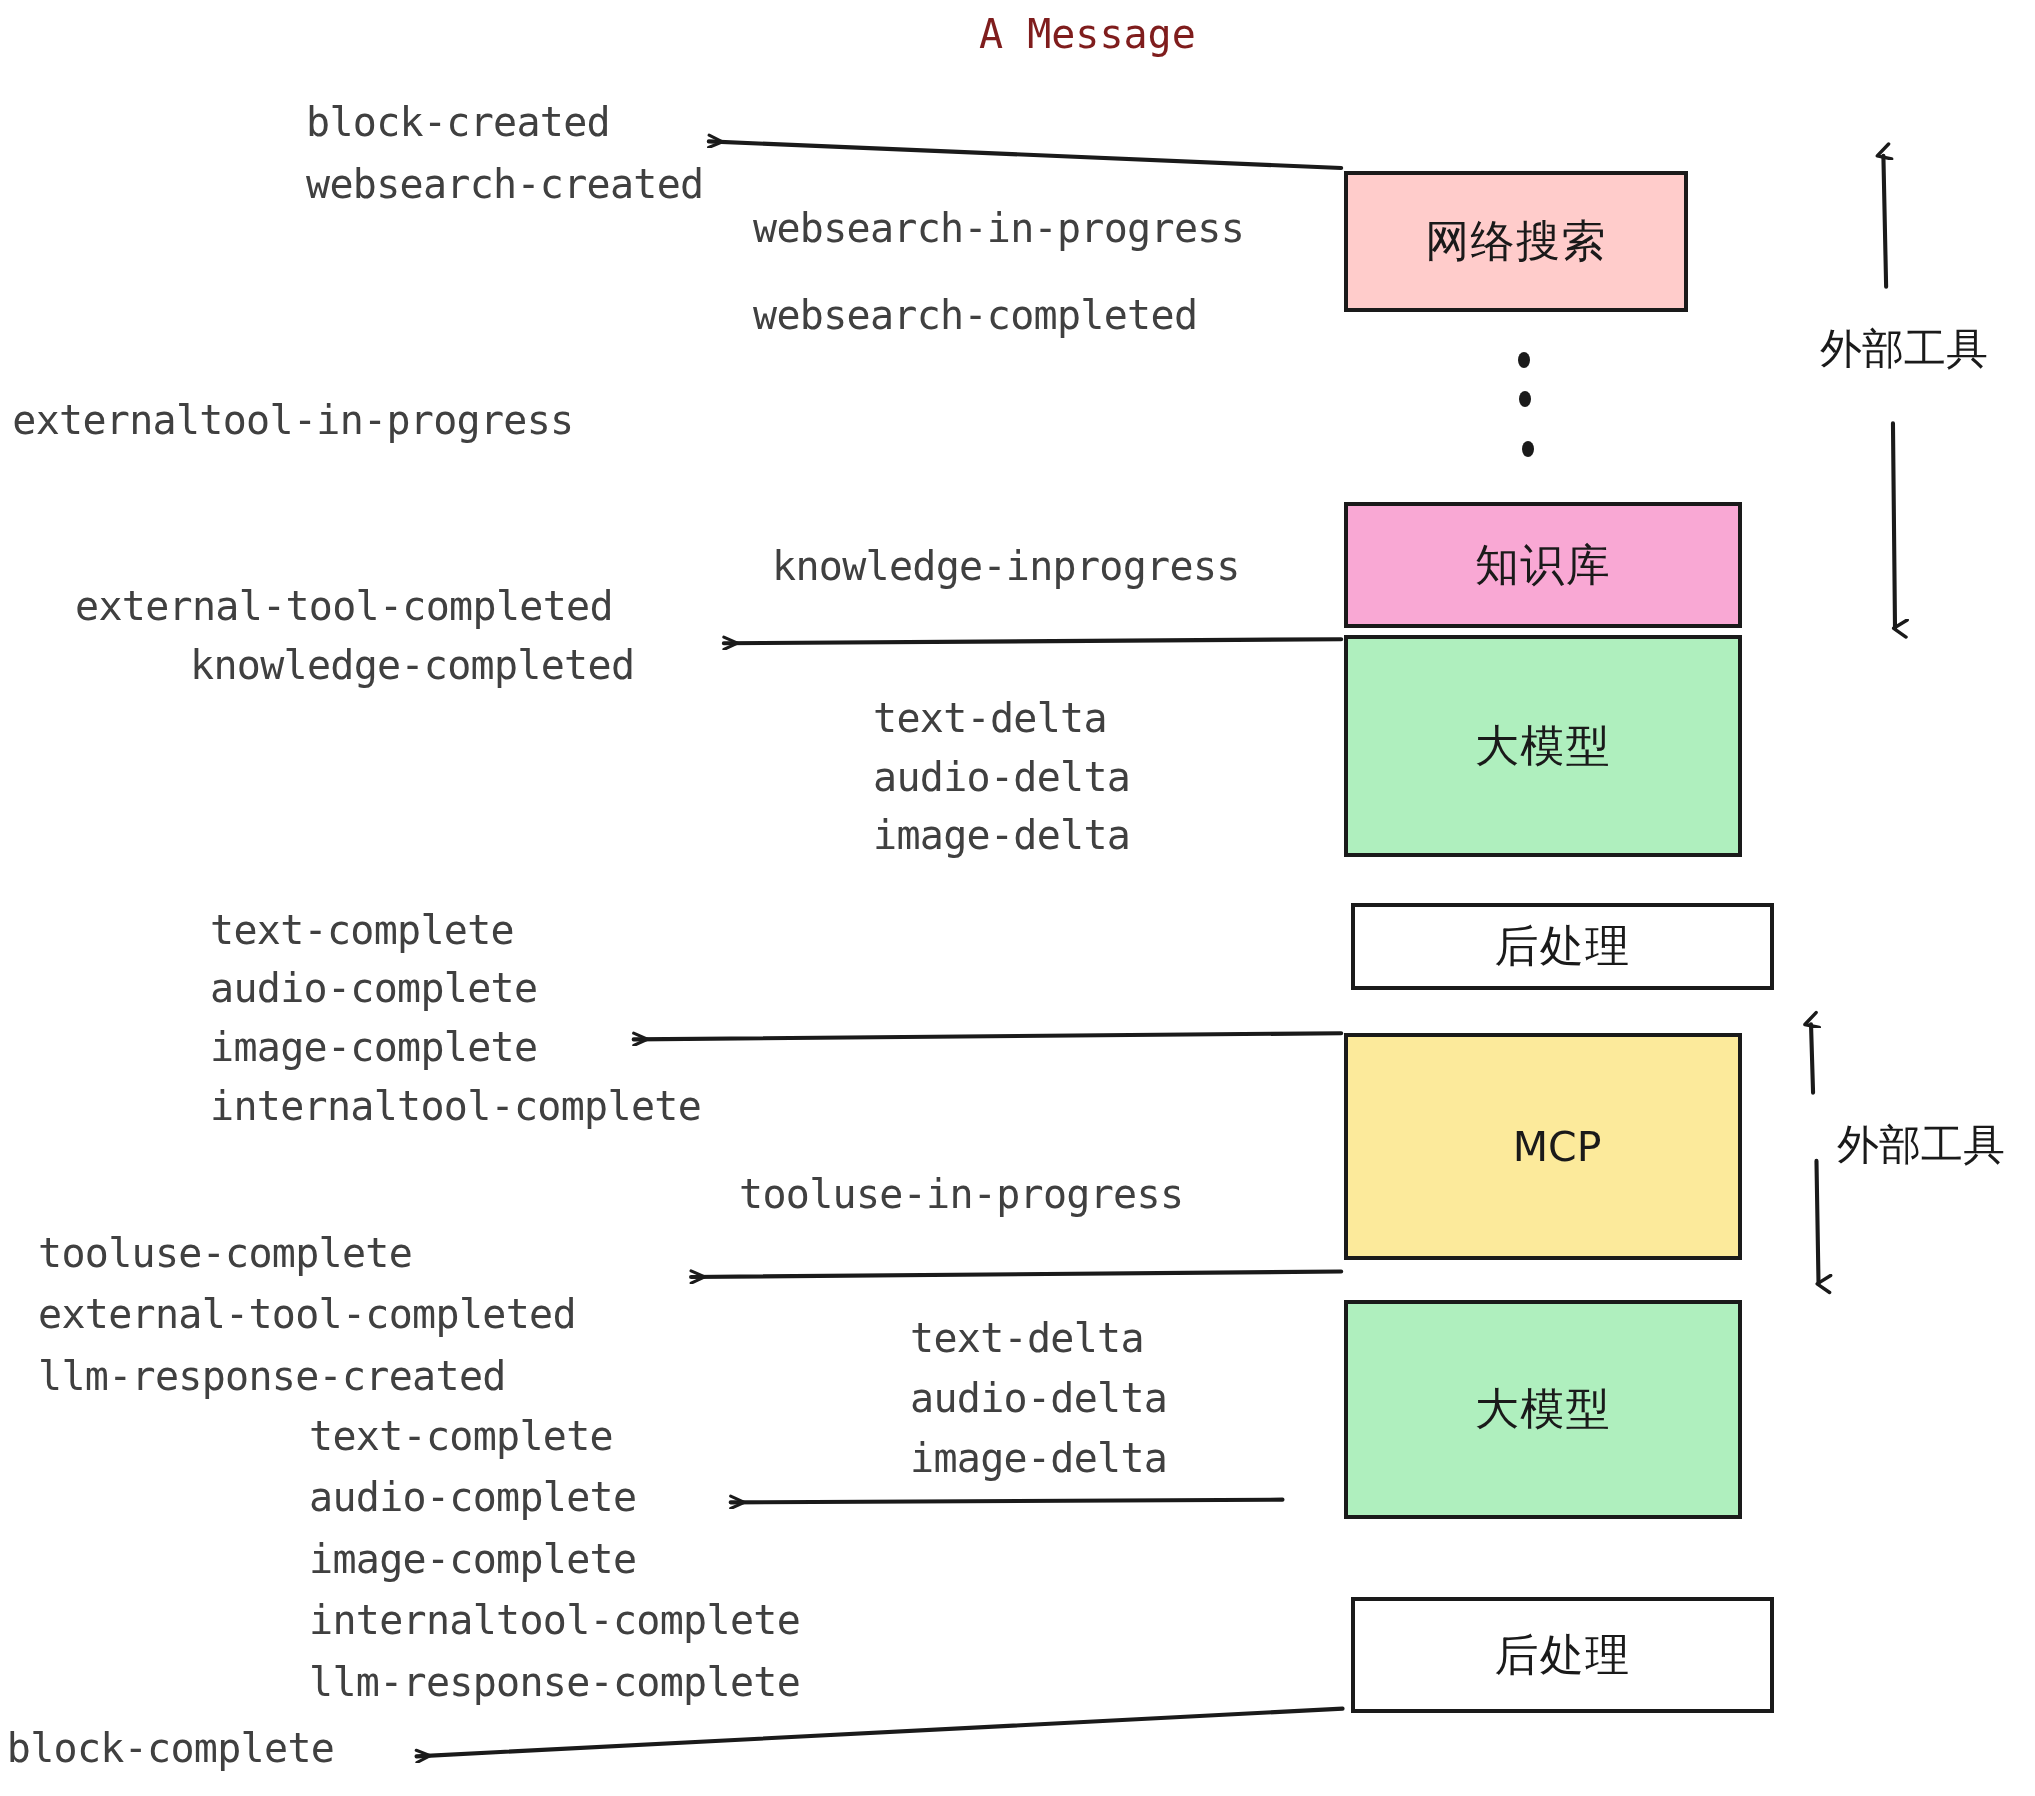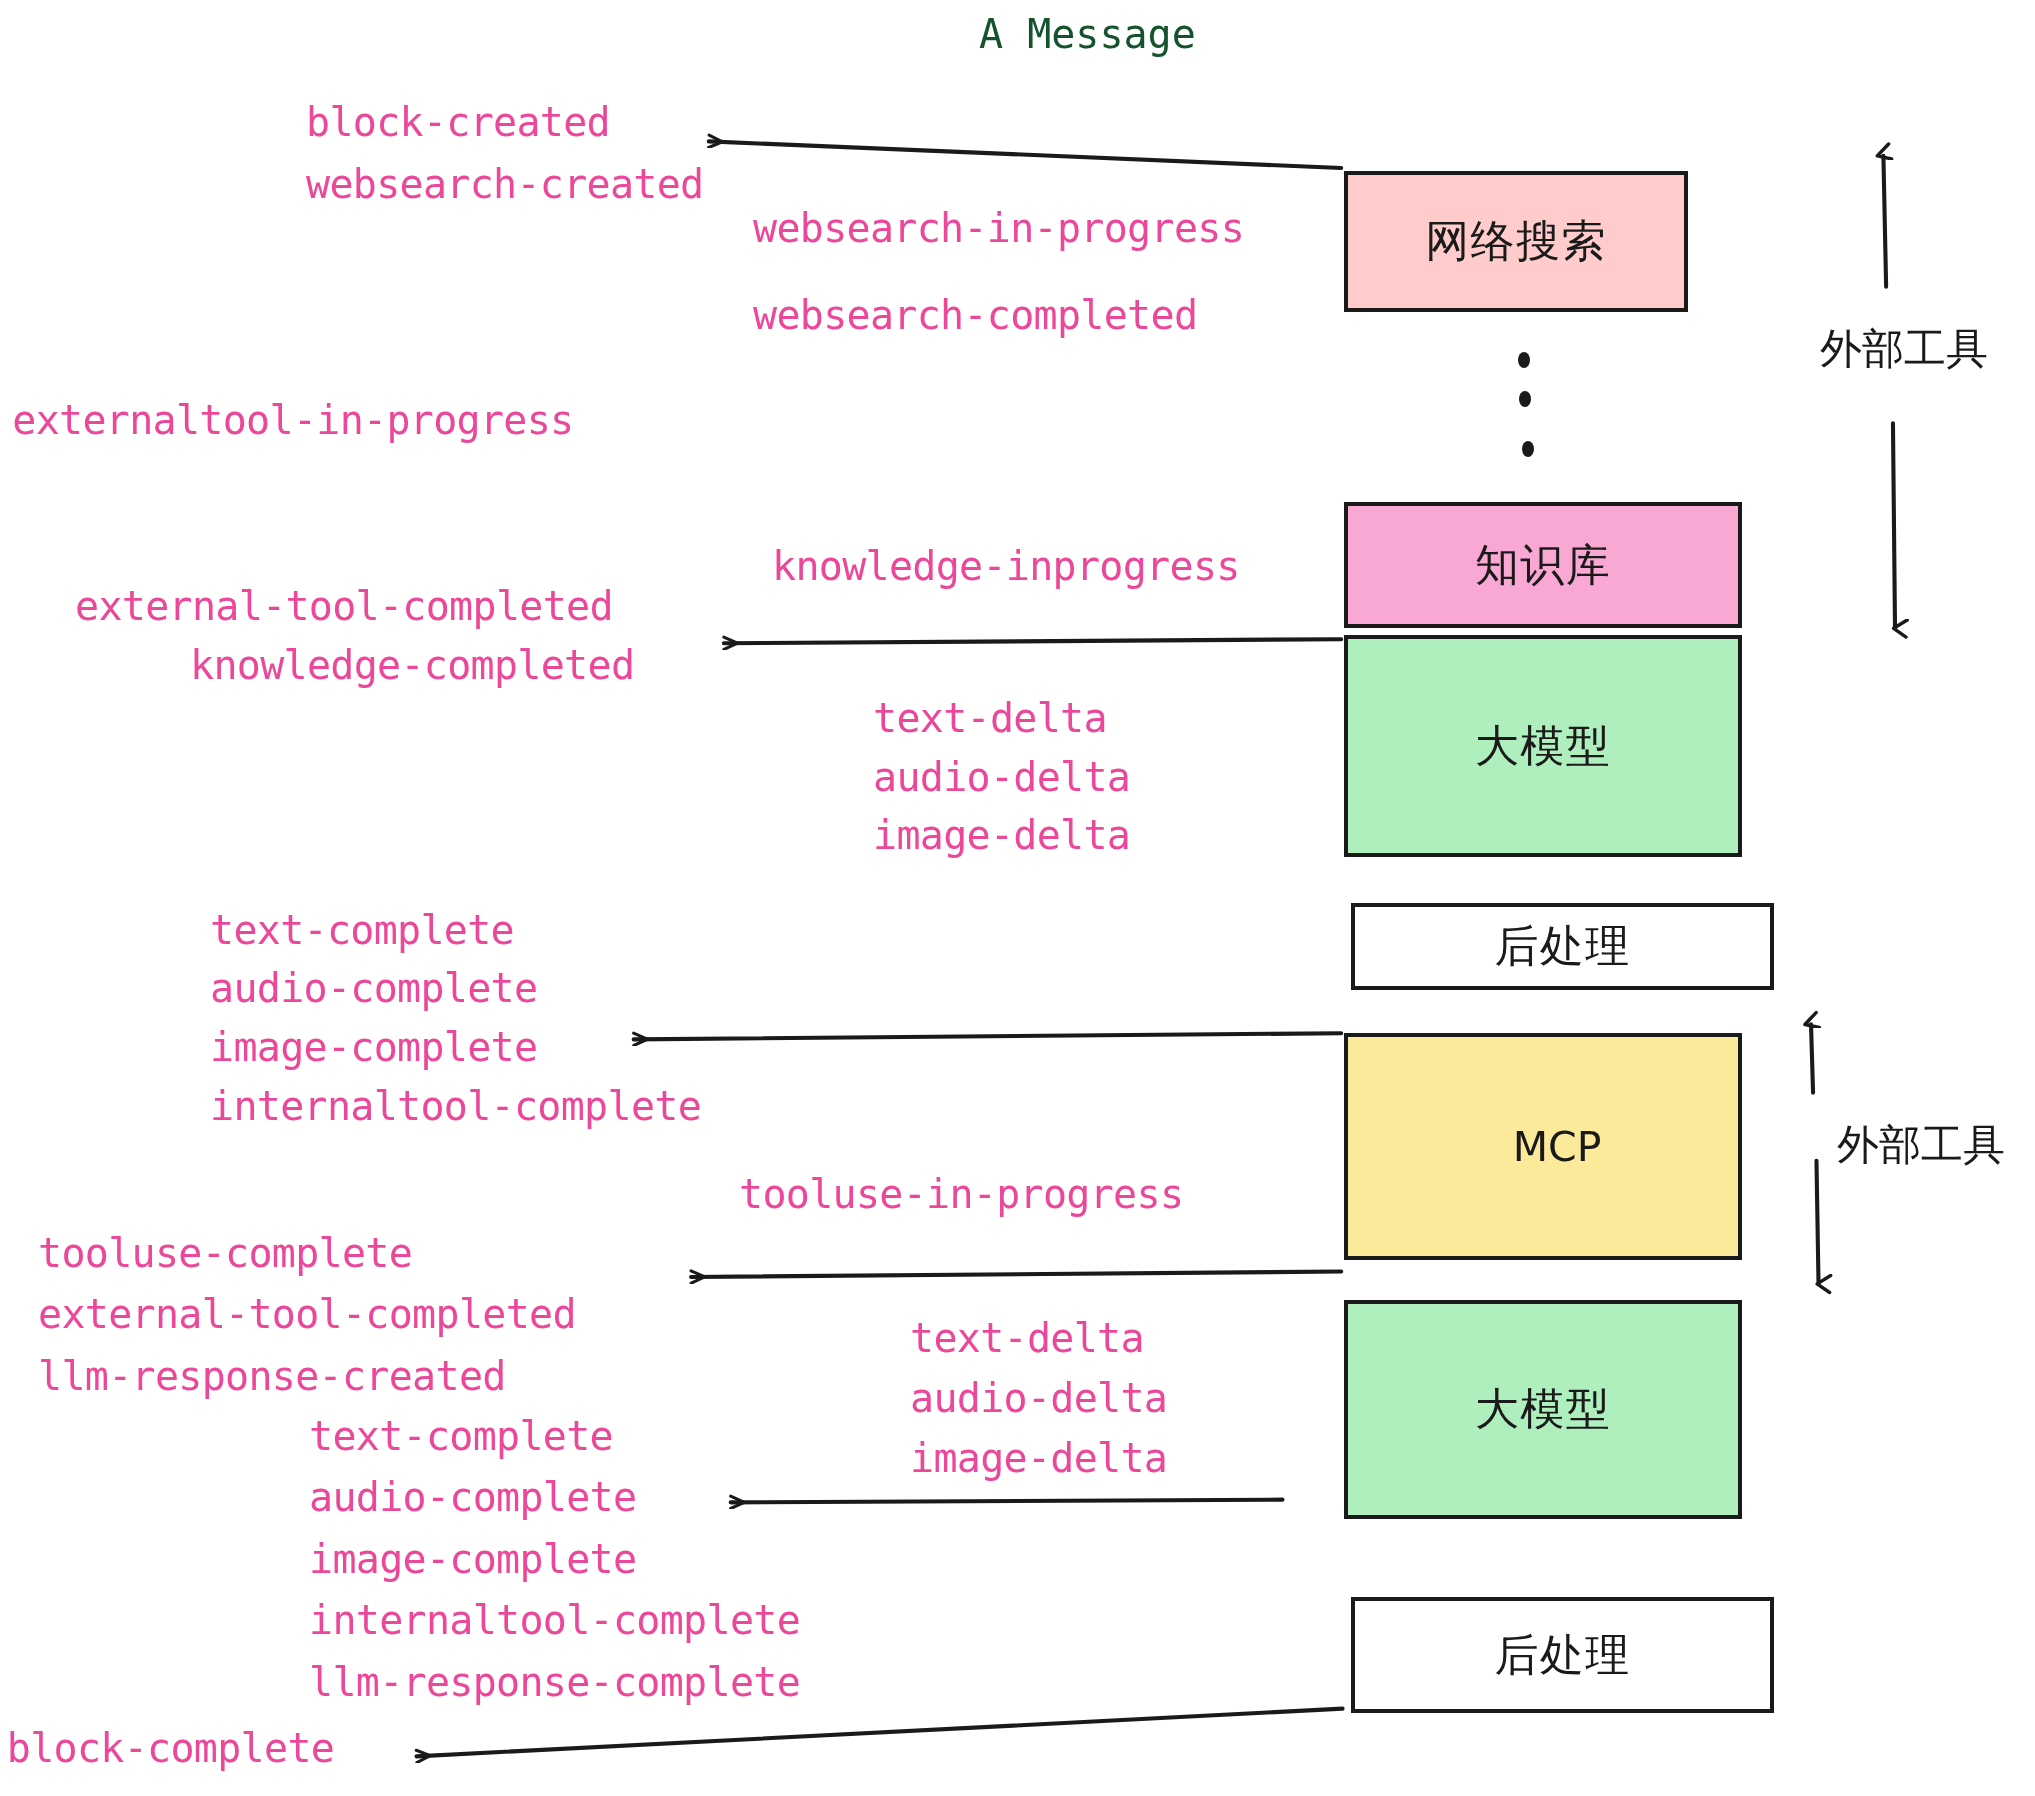--- a/index.html
+++ b/index.html
@@ -12,30 +12,30 @@
     width: 2035px;
     height: 1796px;
     background: #ffffff;
     font-family: "DejaVu Sans Mono", "Liberation Mono", monospace;
     overflow: hidden;
   }
   .evt {
     position: absolute;
     font-family: "DejaVu Sans Mono", "Liberation Mono", monospace;
     font-size: 40px;
-    color: #ec4899;
+    color: #404040;
     white-space: nowrap;
     letter-spacing: -0.7px;
     line-height: 1;
   }
   .title {
     position: absolute;
     font-family: "DejaVu Sans Mono", "Liberation Mono", monospace;
     font-size: 40px;
-    color: #14532d;
+    color: #7f1d1d;
     white-space: nowrap;
     line-height: 1;
   }
   .node {
     position: absolute;
     box-sizing: border-box;
     border: 4.1px solid #1a1a1a;
     display: flex;
     align-items: center;
     justify-content: center;

